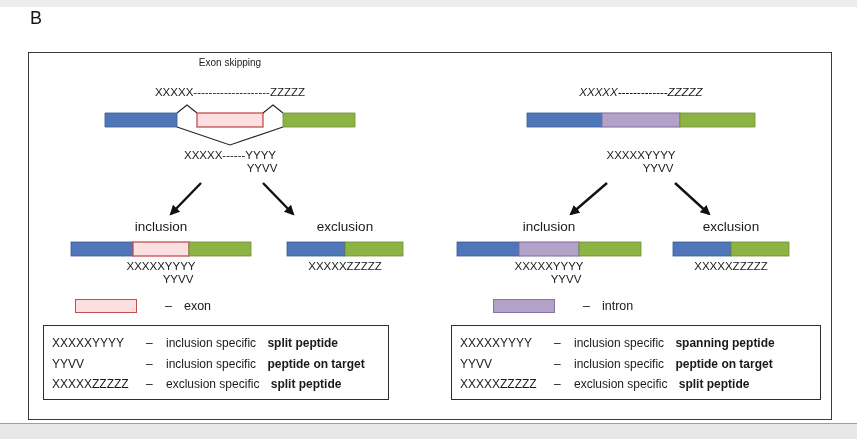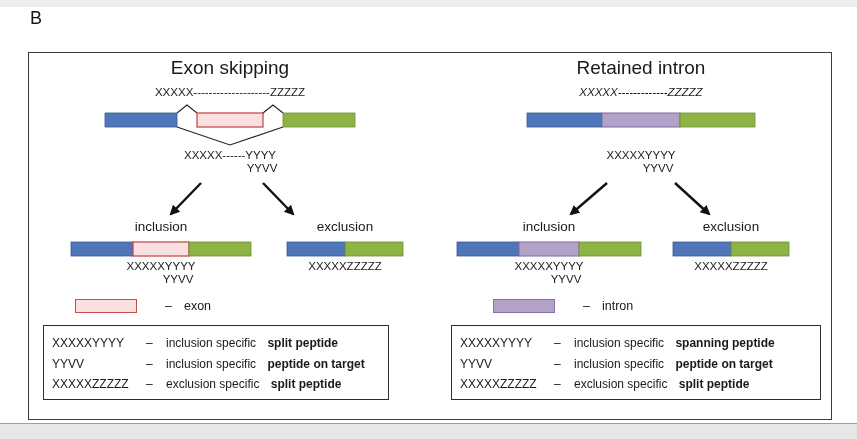--- a/index.html
+++ b/index.html
@@ -9,21 +9,21 @@
     font-family:"Liberation Sans","DejaVu Sans",sans-serif;
     color:#1a1a1a;
   }
   .abs{position:absolute;}
   .strip-top{position:absolute;top:0;left:0;width:857px;height:7px;background:#ededed;}
   .strip-bottom{position:absolute;top:423px;left:0;width:857px;height:16px;background:#e7e7e7;border-top:1px solid #9e9e9e;}
   .panel-b-label{position:absolute;top:8px;left:30px;font-size:18px;color:#161616;}
   .figure-box{position:absolute;top:52px;left:28px;width:802px;height:366px;border:1px solid #3c3c3c;background:#fff;}
   .panel{position:absolute;top:0;height:100%;}
   .center-text{position:absolute;text-align:center;white-space:nowrap;}
-  .p-title{font-size:19px;}
+  .p-title{font-size:10px;}
   .seq{font-size:11.5px;}
   .lab{font-size:13.5px;}
   .swatch-row{position:absolute;display:flex;align-items:center;font-size:12.5px;}
   .swatch{width:60px;height:12px;border:1.4px solid #888;margin-right:28px;background:#ccc;}
   .swatch-sep{margin-right:12px;}
   .legend-box{position:absolute;box-sizing:border-box;border:1px solid #2e2e2e;padding:7px 8px 4px 8px;font-size:12px;background:#fff;}
   .lrow{display:flex;line-height:1.72;}
   .lkey{width:94px;flex:none;}
   .lsep{width:20px;flex:none;}
   .ldesc b{font-weight:bold;margin-left:8px;}
@@ -101,21 +101,20 @@
       <div class="lrow">
         <span class="lkey">XXXXXZZZZZ</span>
         <span class="lsep">–</span>
         <span class="ldesc"><span>exclusion specific </span><b>split peptide</b></span>
       </div>
     </div>
   </div>
 
   <div class="panel" style="left:420px;width:384px;">
 
-    <div class="p-title center-text" style="top:4px;left:0;width:100%;">Retained intron</div>
 
     <div class="seq center-text" style="top:33px;left:0;width:100%;font-style:italic;">XXXXX-------------ZZZZZ</div>
 
     <svg class="abs" style="top:50px;left:0;" width="384" height="46" viewBox="0 0 384 46">
       <rect x="78" y="10" width="75" height="14" stroke-width="0.8" fill="#4f76b8" stroke="#3a5c96"></rect>
       <rect x="153" y="10" width="78" height="14" stroke-width="1.1" fill="#b2a2c7" stroke="#8672a8"></rect>
       <rect x="231" y="10" width="75" height="14" stroke-width="0.8" fill="#8db344" stroke="#6f8e33"></rect>
     </svg>
 
     <div class="seq center-text" style="top:96px;left:0;width:100%;">XXXXXYYYY</div>

